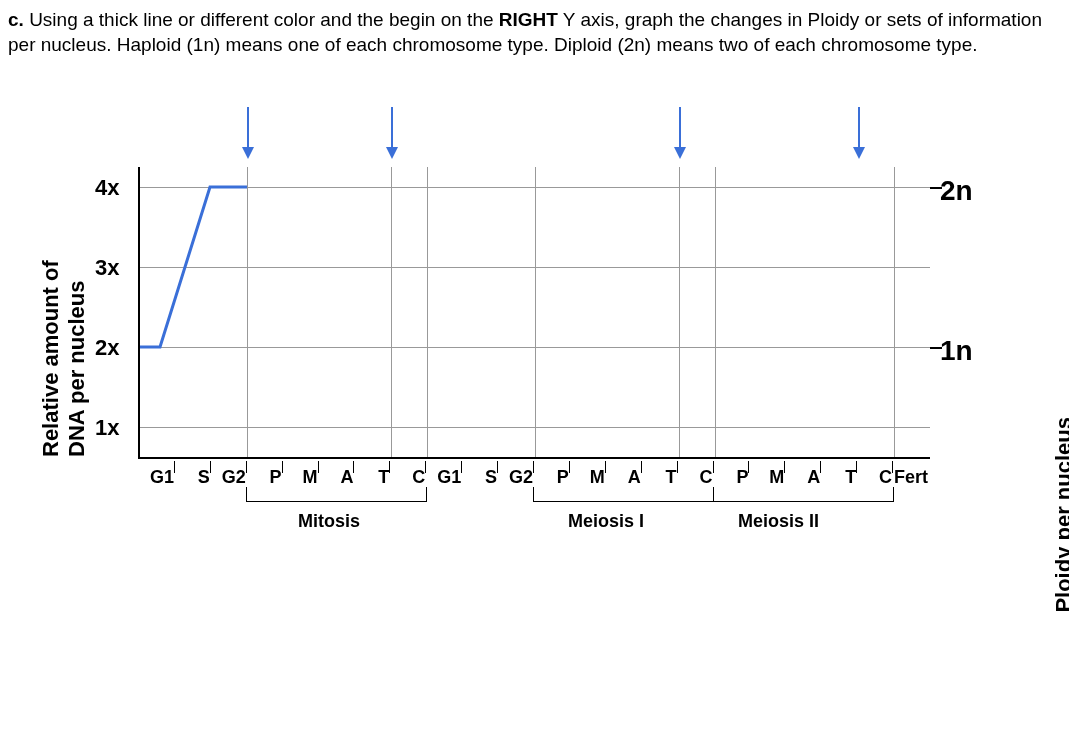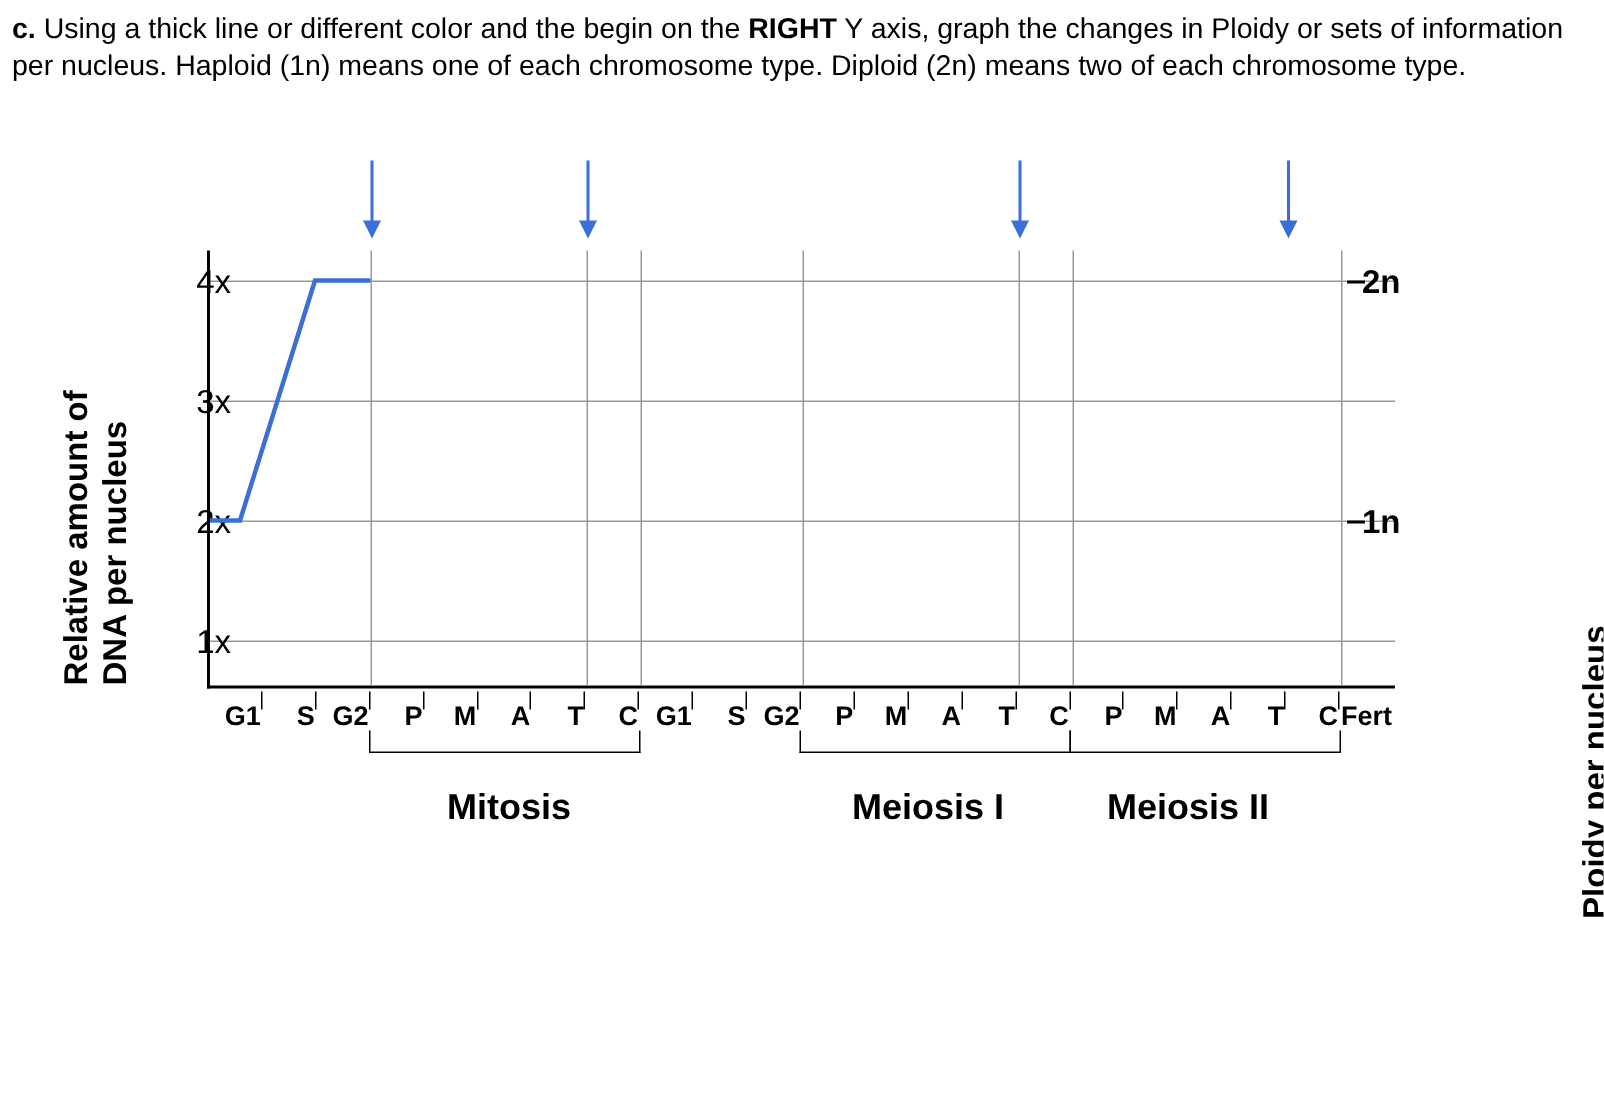--- a/index.html
+++ b/index.html
@@ -65,30 +65,30 @@
   
   .vgrid {
     position: absolute;
     top: 0;
     height: 100%;
     width: 1px;
     background: #999;
   }
   .ytick-left {
     position: absolute;
-    right: 776px;
+    right: 795px;
     font-size: 22px;
-    font-weight: normal;
-    text-align: right;
+    font-weight: bold;
+    text-align: left;
     width: 40px;
   }
   .ytick-right {
     position: absolute;
-    left: 768px;
-    font-size: 22px;
+    left: 800px;
+    font-size: 28px;
     font-weight: bold;
     width: 40px;
   }
   .ytick-right::before {
     content: "";
     position: absolute;
     left: -10px;
     top: 12px;
     width: 12px;
     height: 2px;
@@ -113,22 +113,22 @@
     position: absolute;
     left: 100%;
     top: -6px;
     width: 1px;
     height: 12px;
     background: #000;
   }
   .xlabels span:last-child::before { display: none; }
   .section-labels {
     position: absolute;
-    top: 388px;
-    font-size: 24px;
+    top: 374px;
+    font-size: 18px;
     font-weight: bold;
   }
   .bracket {
     position: absolute;
     top: 350px;
     border-left: 1.5px solid #000;
     border-right: 1.5px solid #000;
     border-bottom: 1.5px solid #000;
     height: 14px;
   }

